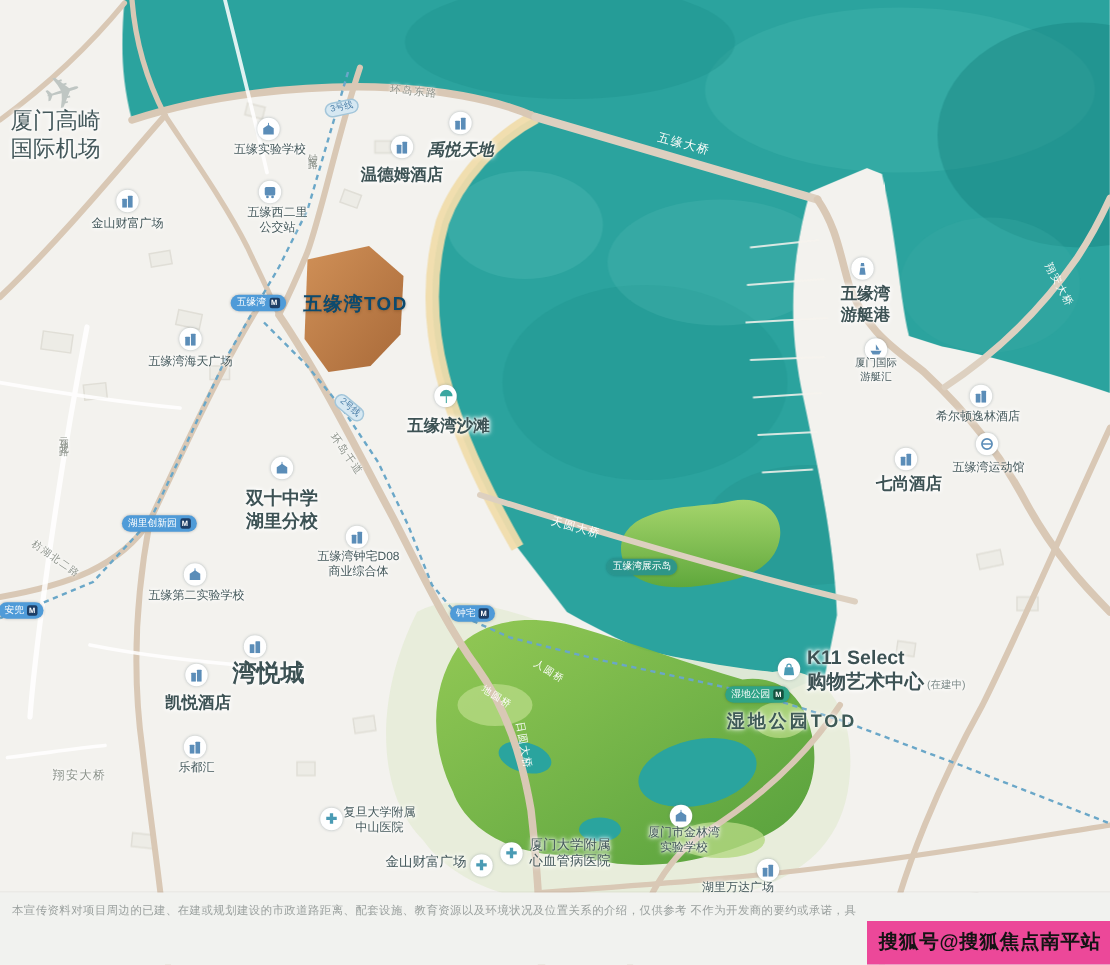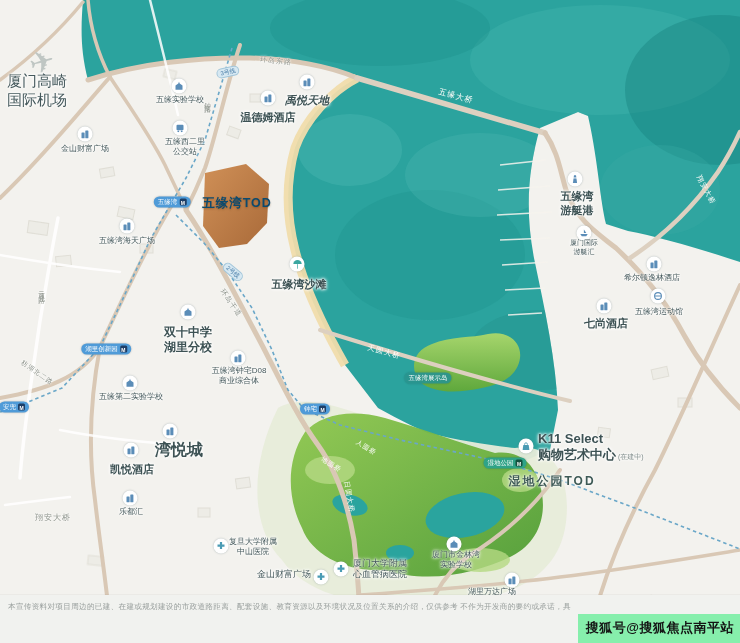--- a/index.html
+++ b/index.html
@@ -36,21 +36,21 @@
   .area-wetland{position:absolute;transform:translate(-50%,-50%);color:#55a433;font-weight:700;
        letter-spacing:3px;white-space:nowrap;
        text-shadow:0 0 2px #fff,0 0 4px #fff,0 0 6px #fff,0 0 8px #fff;}
   .area-plain{position:absolute;transform:translate(-50%,-50%);color:#3e5a56;font-weight:600;
        letter-spacing:2px;white-space:nowrap;text-shadow:0 0 2px #fff,0 0 4px #fff;}
   #footer{position:absolute;left:0;bottom:0;width:740px;height:48px;background:#f1f2ef;
        box-shadow:0 -1px 0 rgba(0,0,0,.03);}
   .disc{position:absolute;left:8px;right:6px;font-size:7.6px;color:#9aa09e;letter-spacing:.3px;
        white-space:nowrap;overflow:hidden;}
   #disc1{top:7px;} #disc2{top:19px;}
-  #watermark{position:absolute;right:0;bottom:0;background:#86efac;color:#141414;font-weight:700;
+  #watermark{position:absolute;right:0;bottom:0;background:#ec4899;color:#141414;font-weight:700;
        font-size:13px;padding:5px 6px 6px 8px;letter-spacing:.5px;white-space:nowrap;}
 </style>
 </head>
 <body>
 
 <div id="stage">
 
   <svg id="basemap" width="740" height="643" viewBox="0 0 740 643">
     <defs>
       <linearGradient id="todgrad" x1="0" y1="0" x2="1" y2="1">
@@ -437,21 +437,21 @@
       <div class="station" style="left: 505px; top: 463px; background: rgb(47, 163, 135);">
         <span>湿地公园</span>
         <span class="mchip" style="background: rgb(20, 82, 63);">M</span>
       </div>
       <div class="station" style="left: 428px; top: 378px; background: rgba(41, 148, 142, 0.92);">
         <span>五缘湾展示岛</span>
       </div>
       <div class="badge" style="left: 228px; top: 72px; transform: translate(-50%, -50%) rotate(-12deg);">3号线</div>
       <div class="badge" style="left: 233px; top: 272px; transform: translate(-50%, -50%) rotate(40deg);">2号线</div>
       <div class="area-tod" style="left: 237px; top: 203px; font-size: 12.5px;">五缘湾TOD</div>
-      <div class="area-plain" style="left: 552px; top: 481px; font-size: 12px;">湿地公园TOD</div>
+      <div class="area-plain" style="left: 528px; top: 481px; font-size: 12px;">湿地公园TOD</div>
     </div>
 
   <div id="footer">
     <div class="disc" id="disc1">本宣传资料对项目周边的已建、在建或规划建设的市政道路距离、配套设施、教育资源以及环境状况及位置关系的介绍，仅供参考 不作为开发商的要约或承诺，具</div>
   </div>
 
   <div id="watermark">搜狐号@搜狐焦点南平站</div>
 </div>
 
 </body></html>

